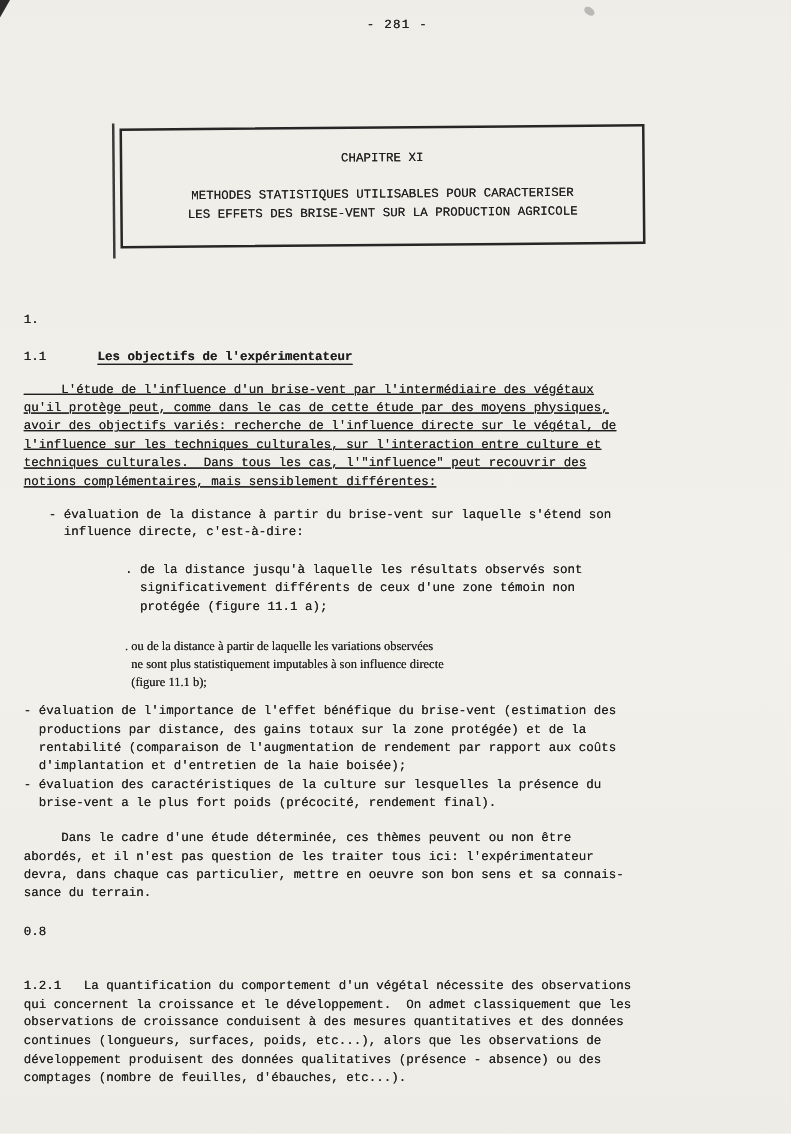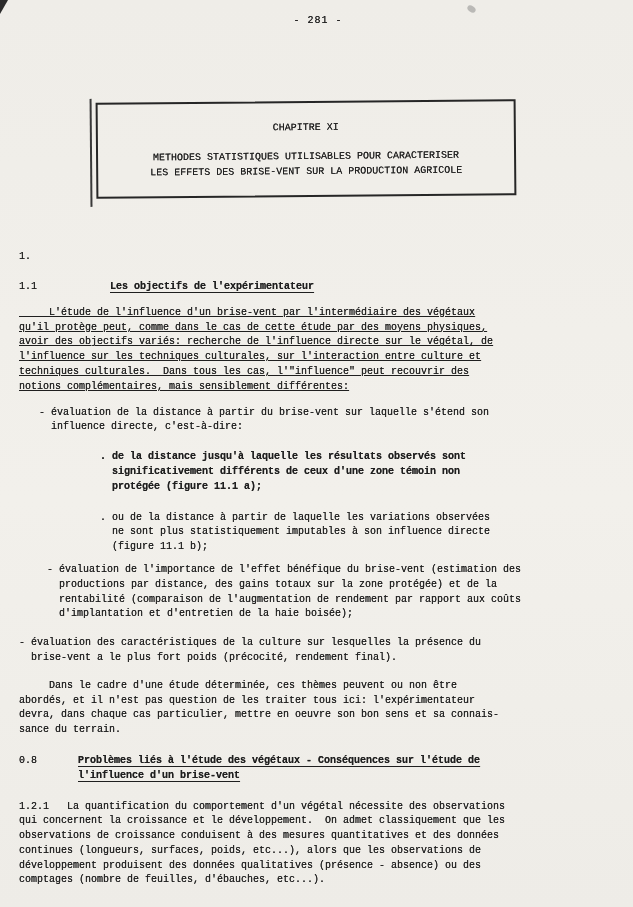--- a/index.html
+++ b/index.html
@@ -47,30 +47,30 @@
   .hnum{flex:0 0 59px;}
   .htitle{white-space:pre-wrap;}
   .underline{
     text-decoration:underline;
     text-underline-offset:3px;
     text-decoration-thickness:1px;
     font-weight:bold;
   }
   .para{white-space:pre-wrap;}
   .m-h1{margin-top:53px;}
-  .m-h11{margin-top:15px;gap:32px;}
+  .m-h11{margin-top:15px;}
   .m-p1{margin-top:11px;text-decoration:underline;}
   .m-d1{margin-top:11px;margin-left:20px;}
-  .m-b1{margin-top:15px;margin-left:81px;font-weight:bold;}
-  .m-b2{margin-top:16px;margin-left:81px;}
-  .m-d2{margin-top:8px;margin-left:28px;}
-  .m-d3{margin-top:14px;}
+  .m-b1{margin-top:15px;margin-left:81px;}
+  .m-b2{margin-top:16px;margin-left:81px;font-family:Liberation Serif, serif;}
+  .m-d2{margin-top:8px;}
+  .m-d3{}
   .m-p2{margin-top:13px;}
   .m-h12{margin-top:16px;}
-  .m-p121{margin-top:16px;}
+  .m-p121{margin-top:28px;}
   .corner-mark{
     position:absolute;left:0;top:0;
     width:8px;height:14px;
     background:#2b2b2b;
     clip-path:polygon(0 0,100% 0,0 100%);
   }
   .smudge{
     position:absolute;left:467px;top:6px;
     width:9px;height:6px;
     background:rgba(90,90,90,0.35);
@@ -130,22 +130,20 @@
   <div class="para m-d3">- évaluation des caractéristiques de la culture sur lesquelles la présence du
   brise-vent a le plus fort poids (précocité, rendement final).</div>
 
   <div class="para m-p2">     Dans le cadre d'une étude déterminée, ces thèmes peuvent ou non être
 abordés, et il n'est pas question de les traiter tous ici: l'expérimentateur
 devra, dans chaque cas particulier, mettre en oeuvre son bon sens et sa connais-
 sance du terrain.</div>
 
   <div class="heading m-h12">
     <span class="hnum">0.8</span>
-    <span class="htitle underline">Problèmes liés à l'étude des végétaux - Conséquences sur l'étude de
-l'influence d'un brise-vent</span>
   </div>
 
   <div class="para m-p121">1.2.1   La quantification du comportement d'un végétal nécessite des observations
 qui concernent la croissance et le développement.  On admet classiquement que les
 observations de croissance conduisent à des mesures quantitatives et des données
 continues (longueurs, surfaces, poids, etc...), alors que les observations de
 développement produisent des données qualitatives (présence - absence) ou des
 comptages (nombre de feuilles, d'ébauches, etc...).</div>
 
 </div>

